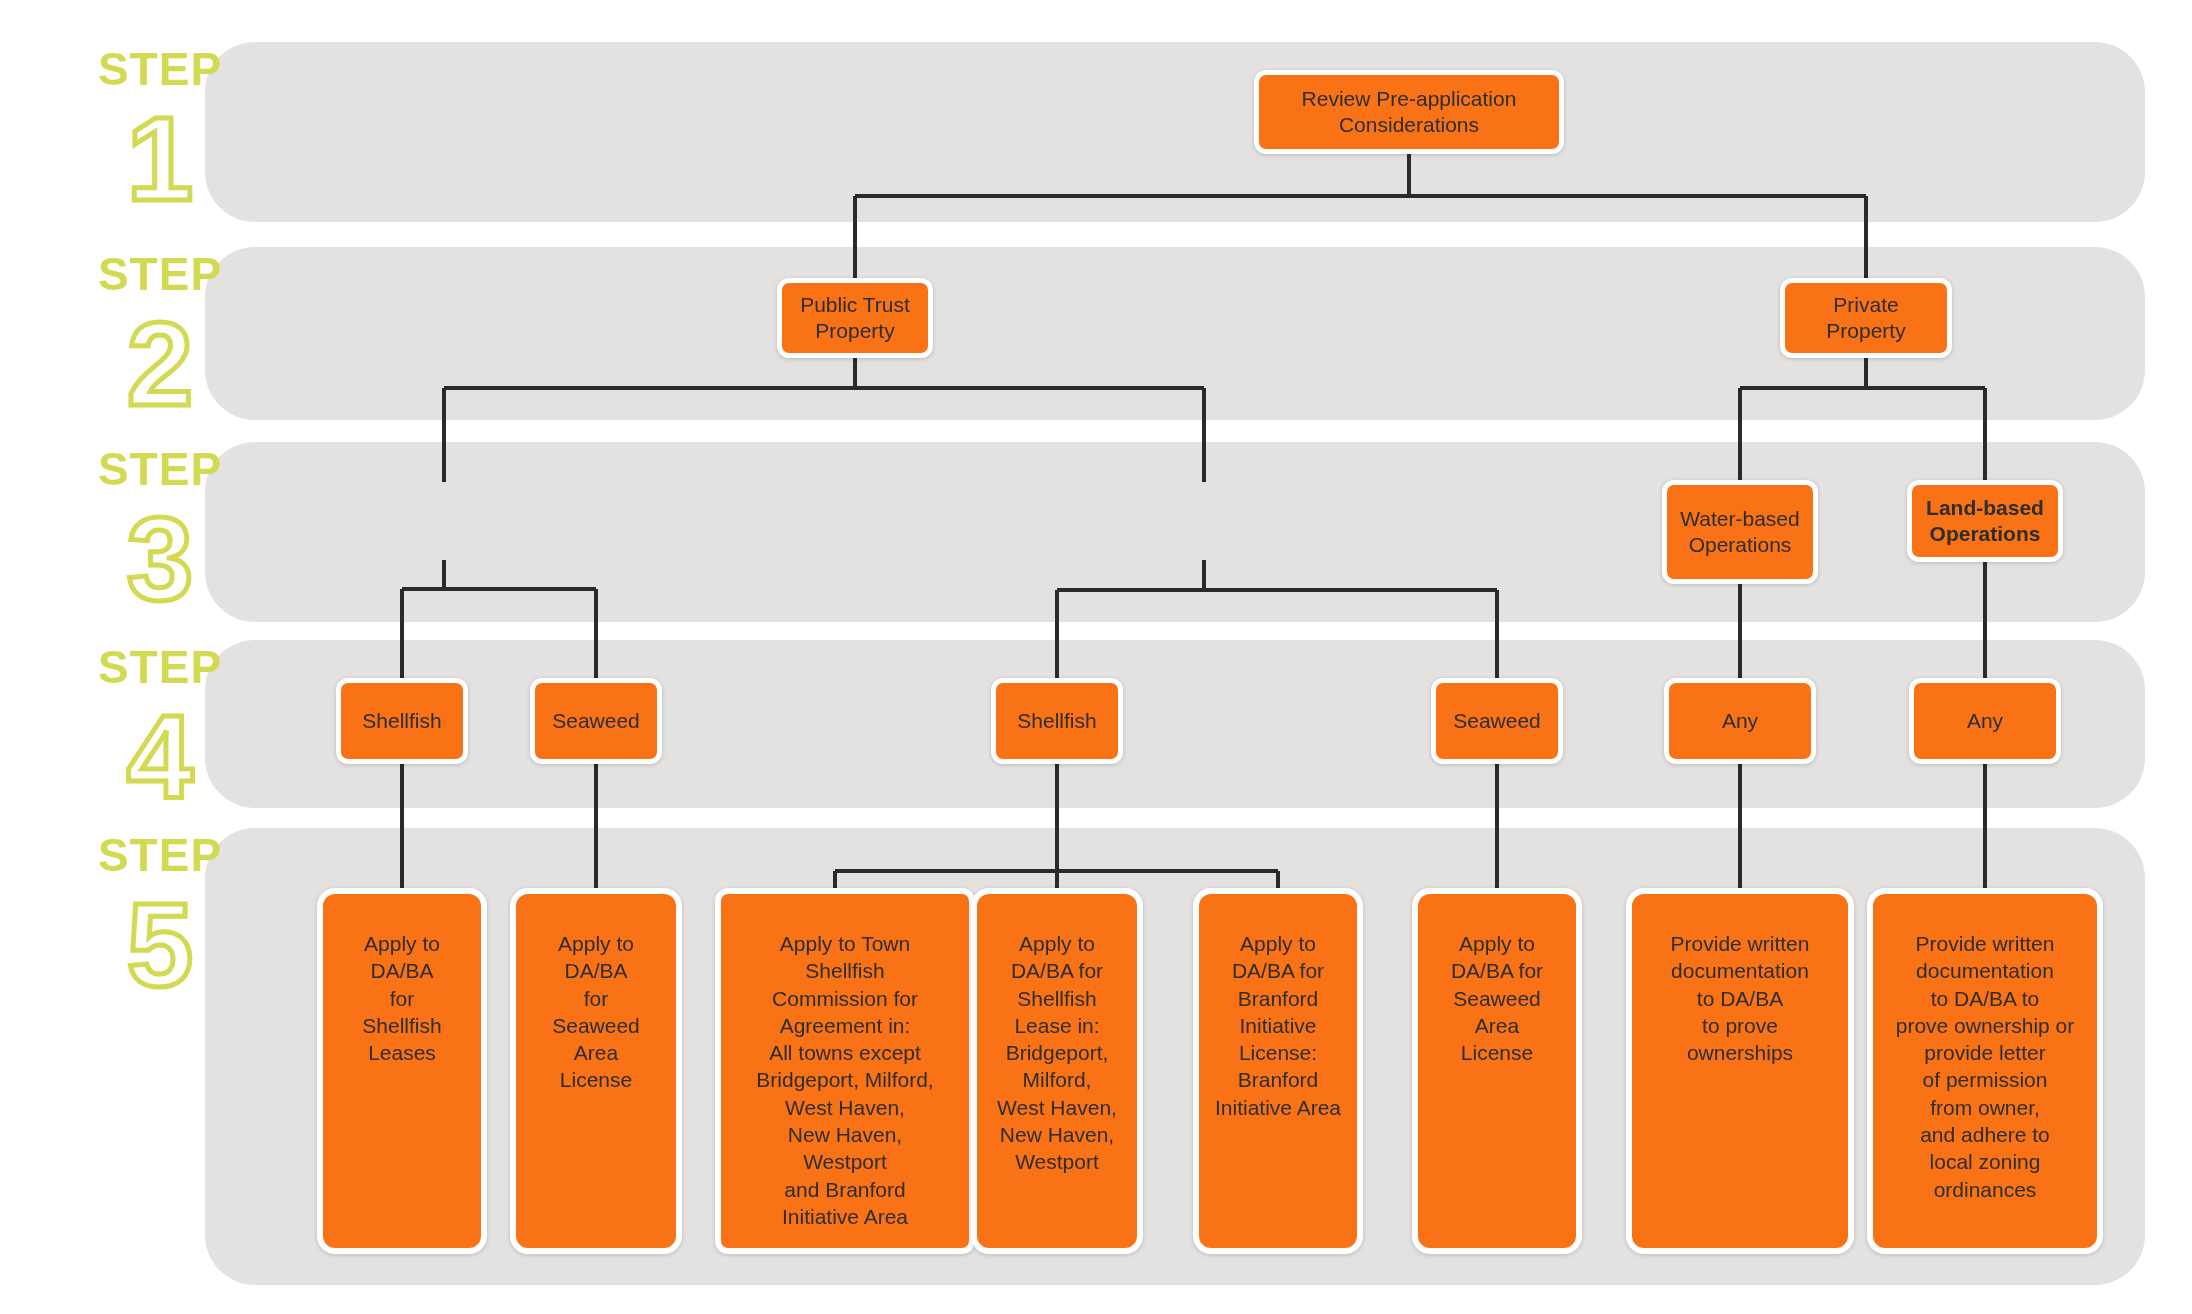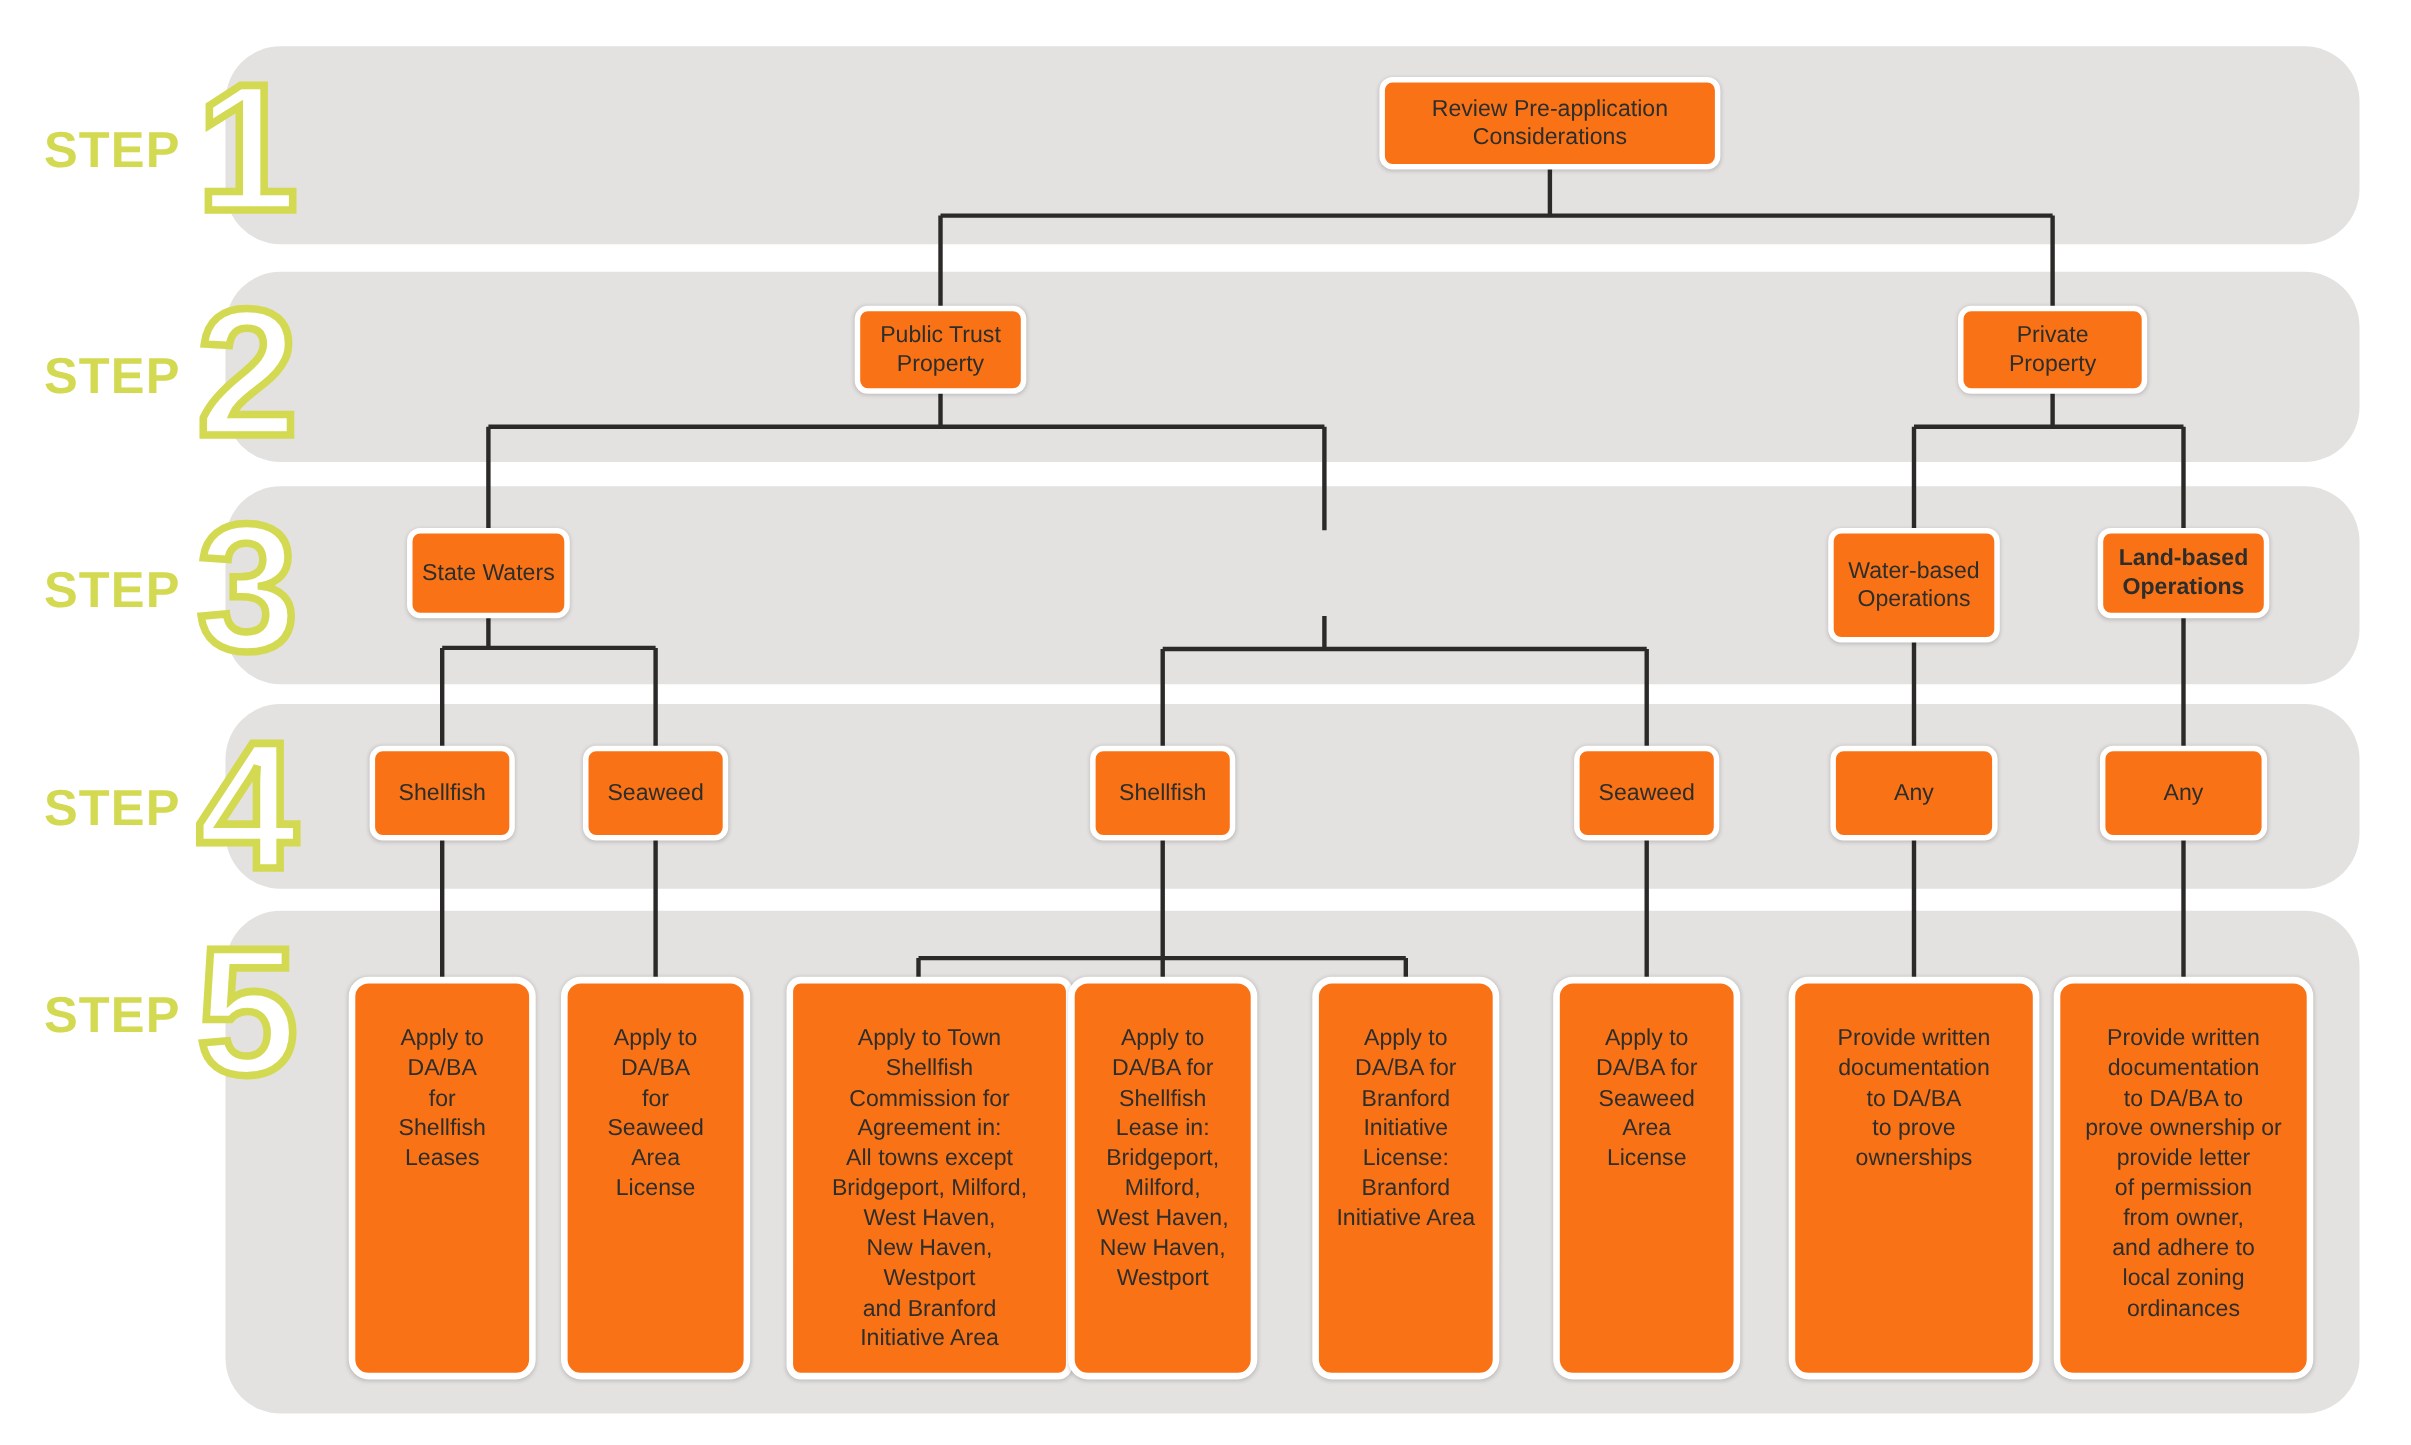--- a/index.html
+++ b/index.html
@@ -5,21 +5,21 @@
   html,body{margin:0;padding:0;background:#ffffff;}
   #canvas{
     position:relative;width:2192px;height:1314px;background:#ffffff;overflow:hidden;
     font-family:"Liberation Sans", sans-serif;
   }
   .band{
     position:absolute;left:205px;width:1940px;background:#e3e2e0;border-radius:50px;
   }
   .step-label{
     position:absolute;left:40px;width:240px;height:180px;
-    display:flex;align-items:center;justify-content:flex-end;gap:6px;z-index:3;
+    display:flex;align-items:center;justify-content:flex-end;gap:6px;z-index:3;flex-direction:column;
   }
   .step-word{
     color:#d3da52;font-size:46px;font-weight:bold;letter-spacing:1px;line-height:1;
     transform:translateY(6px);
   }
   .step-num-svg{display:block;}
   .step-num-svg text{
     font-family:"Liberation Sans", sans-serif;font-weight:bold;font-size:168px;
     fill:#ffffff;stroke:#d3da52;stroke-width:7px;
   }
@@ -98,21 +98,20 @@
   </svg>
 
   <div class="node" style="left:1254px;top:70px;width:310px;height:84px;">Review Pre-application
 Considerations</div>
 
   <div class="node" style="left:777px;top:278px;width:156px;height:80px;">Public Trust
 Property</div>
   <div class="node" style="left:1780px;top:278px;width:172px;height:80px;">Private
 Property</div>
 
-  <div class="node" style="left:370px;top:480px;width:148px;height:82px;">State Waters</div>
   <div class="node" style="left:1662px;top:480px;width:156px;height:104px;">Water-based
 Operations</div>
   <div class="node" style="left:1907px;top:480px;width:156px;height:82px;font-weight:bold;">Land-based
 Operations</div>
 
   <div class="node" style="left:336px;top:678px;width:132px;height:86px;">Shellfish</div>
   <div class="node" style="left:530px;top:678px;width:132px;height:86px;">Seaweed</div>
   <div class="node" style="left:991px;top:678px;width:132px;height:86px;">Shellfish</div>
   <div class="node" style="left:1431px;top:678px;width:132px;height:86px;">Seaweed</div>
   <div class="node" style="left:1664px;top:678px;width:152px;height:86px;">Any</div>

